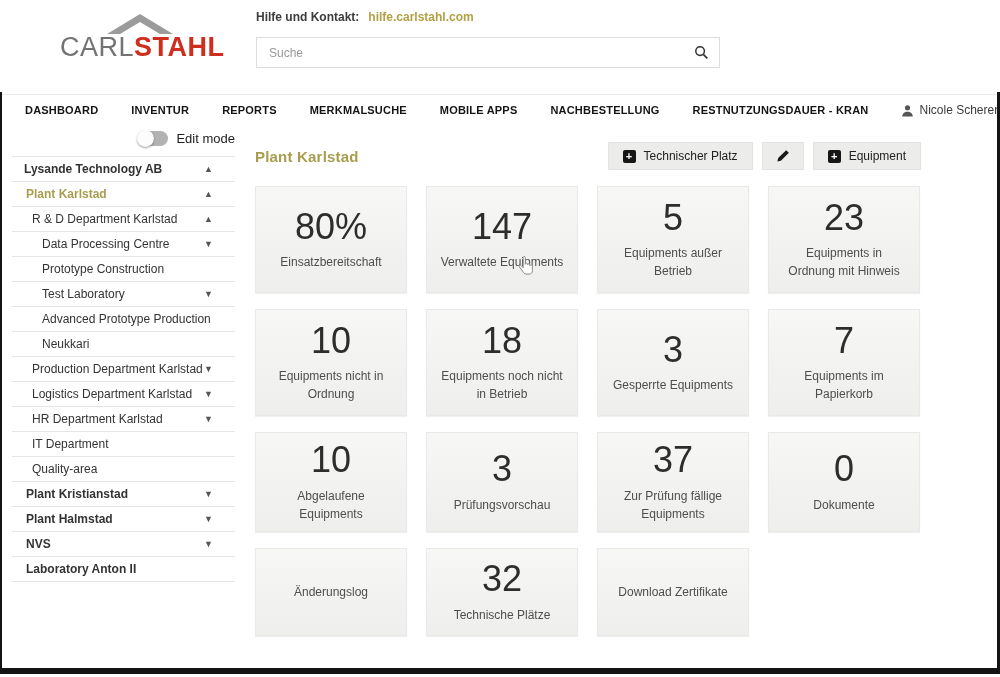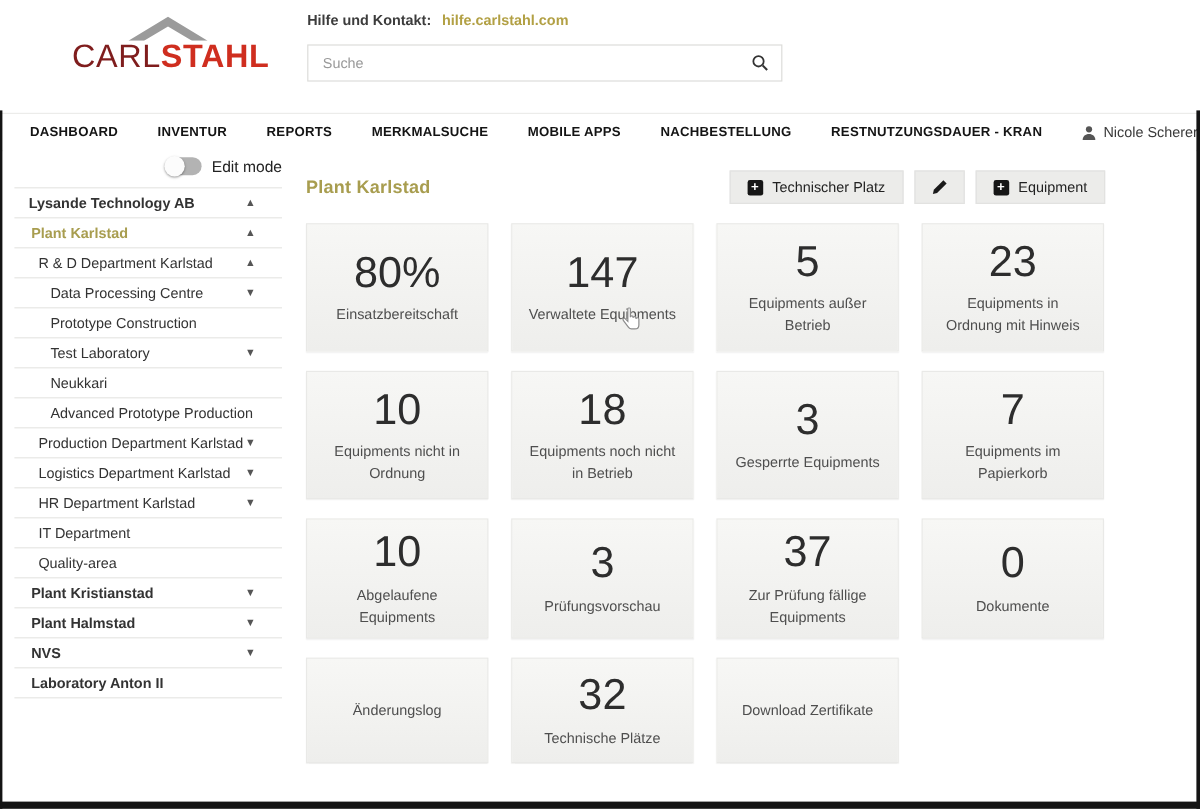--- a/index.html
+++ b/index.html
@@ -9,25 +9,25 @@
     --border:#e6e6e4;
   }
   *{margin:0;padding:0;box-sizing:border-box;}
   body{background:#dcdcdc;font-family:"Liberation Sans",sans-serif;}
   .page{position:relative;width:1000px;height:677px;background:#fff;overflow:hidden;}
 
   
   .logo{position:absolute;left:60px;top:12px;cursor:pointer;}
   .logo-roof{display:block;margin-left:45px;}
   .logo-text{font-size:27px;letter-spacing:.5px;white-space:nowrap;line-height:1;}
-  .logo-carl{color:#7f1d1d;font-weight:400;}
+  .logo-carl{color:#737373;font-weight:400;}
   .logo-stahl{color:#cf2e1f;font-weight:700;}
   .help-line{position:absolute;left:256px;top:10px;font-size:12px;font-weight:700;color:#3c3c3c;}
   .help-link{color:var(--link-gold);margin-left:9px;text-decoration:none;font-weight:700;cursor:pointer;}
-  .search-box{position:absolute;left:256px;top:37px;width:396px;height:31px;border:1px solid #ddddda;background:#fff;display:flex;align-items:center;}
+  .search-box{position:absolute;left:256px;top:37px;width:464px;height:31px;border:1px solid #ddddda;background:#fff;display:flex;align-items:center;}
   .search-input{flex:1;border:none;outline:none;height:100%;padding:0 12px;font-size:12px;color:#333;font-family:"Liberation Sans",sans-serif;background:transparent;}
   .search-input::placeholder{color:#999;}
   .search-btn{background:none;border:none;padding:0 10px;cursor:pointer;display:flex;align-items:center;}
 
   
   .nav{position:absolute;left:0;right:0;top:94px;height:32px;border-top:1px solid #ececea;border-bottom:1px solid #d8d8d6;display:flex;align-items:center;padding-left:25px;gap:33px;background:#fff;}
   .nav-item{font-size:11px;font-weight:700;color:#141414;letter-spacing:.2px;cursor:pointer;white-space:nowrap;}
   .nav-user{margin-left:auto;margin-right:48px;display:flex;align-items:center;gap:5px;font-size:12px;color:#3a3a3a;cursor:pointer;white-space:nowrap;}
 
   
@@ -134,24 +134,24 @@
             <span class="chev">▼</span>
           </div>
           <div class="tree-item lvl-3">
             <span>Prototype Construction</span>
           </div>
           <div class="tree-item lvl-3">
             <span>Test Laboratory</span>
             <span class="chev">▼</span>
           </div>
           <div class="tree-item lvl-3">
+            <span>Advanced Prototype Production</span>
+          </div>
+          <div class="tree-item lvl-3">
             <span>Neukkari</span>
-          </div>
-          <div class="tree-item lvl-3">
-            <span>Advanced Prototype Production</span>
           </div>
           <div class="tree-item lvl-2">
             <span>Production Department Karlstad</span>
             <span class="chev">▼</span>
           </div>
           <div class="tree-item lvl-2">
             <span>Logistics Department Karlstad</span>
             <span class="chev">▼</span>
           </div>
           <div class="tree-item lvl-2">

